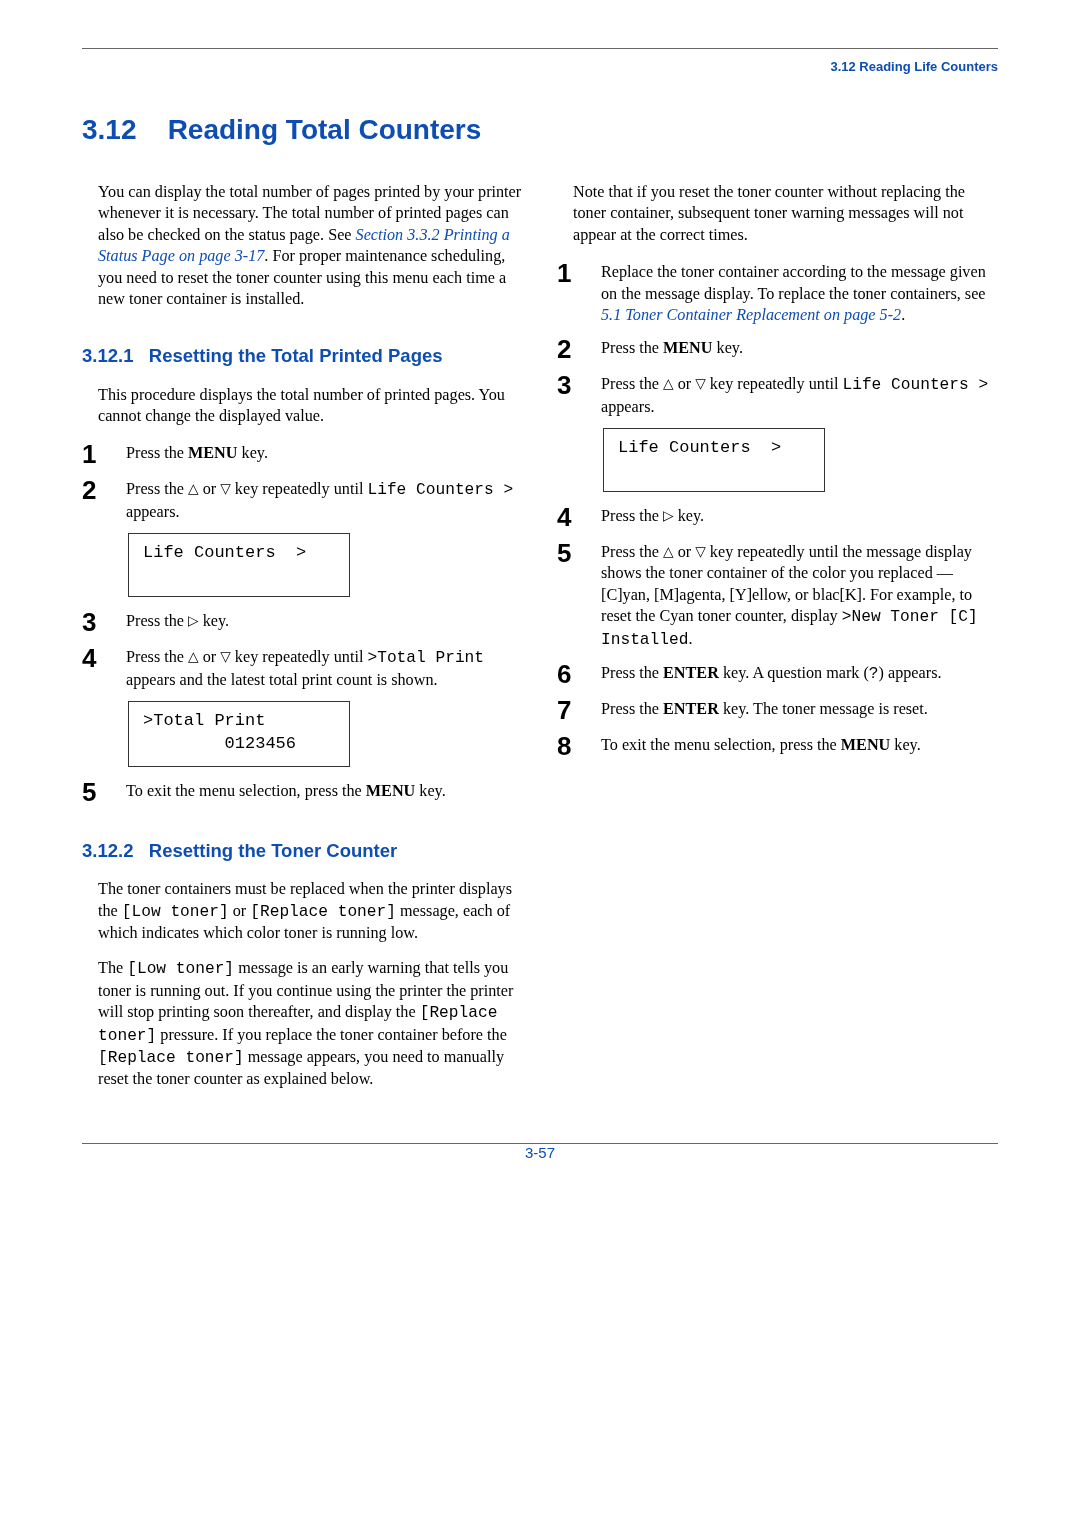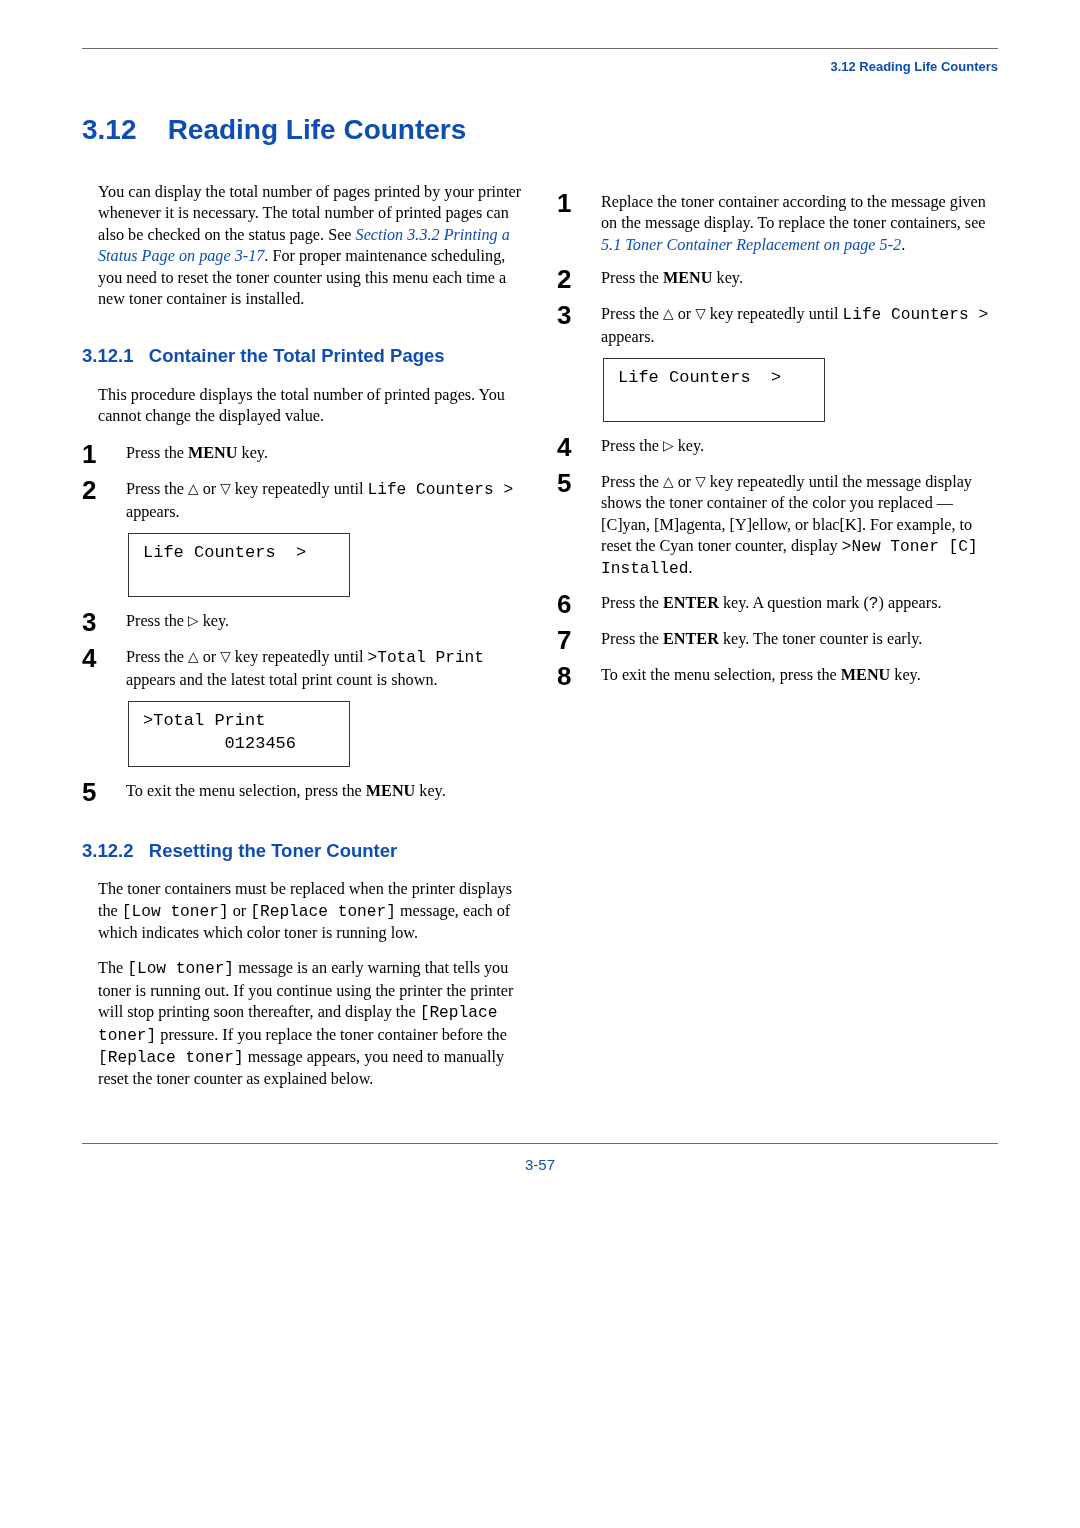--- a/index.html
+++ b/index.html
@@ -96,51 +96,50 @@
   }
   .tri {
     display: inline-block;
     font-size: 0.85em;
     position: relative;
     top: -1px;
   }
   .footer-rule {
     border-top: 1.5px solid #666;
     margin-top: 38px;
-    padding-top: 12px;
     text-align: center;
   }
   .page-number {
     font-family: Arial, Helvetica, sans-serif;
     color: #0e4db1;
     font-size: 15px;
   }
 </style>
 </head>
 <body>
 
 <div class="page">
   <div class="top-rule"></div>
   <div class="header-right">3.12 Reading Life Counters</div>
 
   <h1 class="section-title">
     <span>3.12</span>&nbsp;&nbsp;&nbsp;
-    <span>Reading Life Counters</span>
+    <span>Reading Total Counters</span>
   </h1>
 
   <div class="two-col">
 
     <div class="col">
 
       <p>
         <span>You can display the total number of pages printed by your printer whenever it is necessary. The total number of printed pages can also be checked on the status page. See </span><span class="link">Section 3.3.2 Printing a Status Page on page 3-17</span><span>. For proper maintenance scheduling, you need to reset the toner counter using this menu each time a new toner container is installed.</span>
       </p>
 
       <div class="sub-heading">
-        <span>3.12.1</span>&nbsp;&nbsp;&nbsp;<span>Container the Total Printed Pages</span>
+        <span>3.12.1</span>&nbsp;&nbsp;&nbsp;<span>Resetting the Total Printed Pages</span>
       </div>
 
       <p>This procedure displays the total number of printed pages. You cannot change the displayed value.</p>
 
       <div class="step">
         <div class="step-num">1</div>
         <div class="step-body">
           <span>Press the </span><span class="menu-key">MENU</span><span> key.</span>
         </div>
       </div>
@@ -183,20 +182,21 @@
       <p>
         <span>The toner containers must be replaced when the printer displays the </span><span class="mono">[Low toner]</span><span> or </span><span class="mono">[Replace toner]</span><span> message, each of which indicates which color toner is running low.</span>
       </p>
 
       <p>
         <span>The </span><span class="mono">[Low toner]</span><span> message is an early warning that tells you toner is running out. If you continue using the printer the printer will stop printing soon thereafter, and display the </span><span class="mono">[Replace toner]</span><span> pressure. If you replace the toner container before the </span><span class="mono">[Replace toner]</span><span> message appears, you need to manually reset the toner counter as explained below.</span>
       </p>
     </div>
 
     <div class="col">
+      <p>Note that if you reset the toner counter without replacing the toner container, subsequent toner warning messages will not appear at the correct times.</p>
 
       <div class="step">
         <div class="step-num">1</div>
         <div class="step-body">
           <span>Replace the toner container according to the message given on the message display. To replace the toner containers, see </span><span class="link">5.1 Toner Container Replacement on page 5-2</span><span>.</span>
         </div>
       </div>
 
       <div class="step">
         <div class="step-num">2</div>
@@ -230,21 +230,21 @@
       <div class="step">
         <div class="step-num">6</div>
         <div class="step-body">
           <span>Press the </span><span class="menu-key">ENTER</span><span> key. A question mark (</span><span class="mono">?</span><span>) appears.</span>
         </div>
       </div>
 
       <div class="step">
         <div class="step-num">7</div>
         <div class="step-body">
-          <span>Press the </span><span class="menu-key">ENTER</span><span> key. The toner counter is early.</span>
+          <span>Press the </span><span class="menu-key">ENTER</span><span> key. The toner message is reset.</span>
         </div>
       </div>
 
       <div class="step">
         <div class="step-num">8</div>
         <div class="step-body">
           <span>To exit the menu selection, press the </span><span class="menu-key">MENU</span><span> key.</span>
         </div>
       </div>
     </div>

